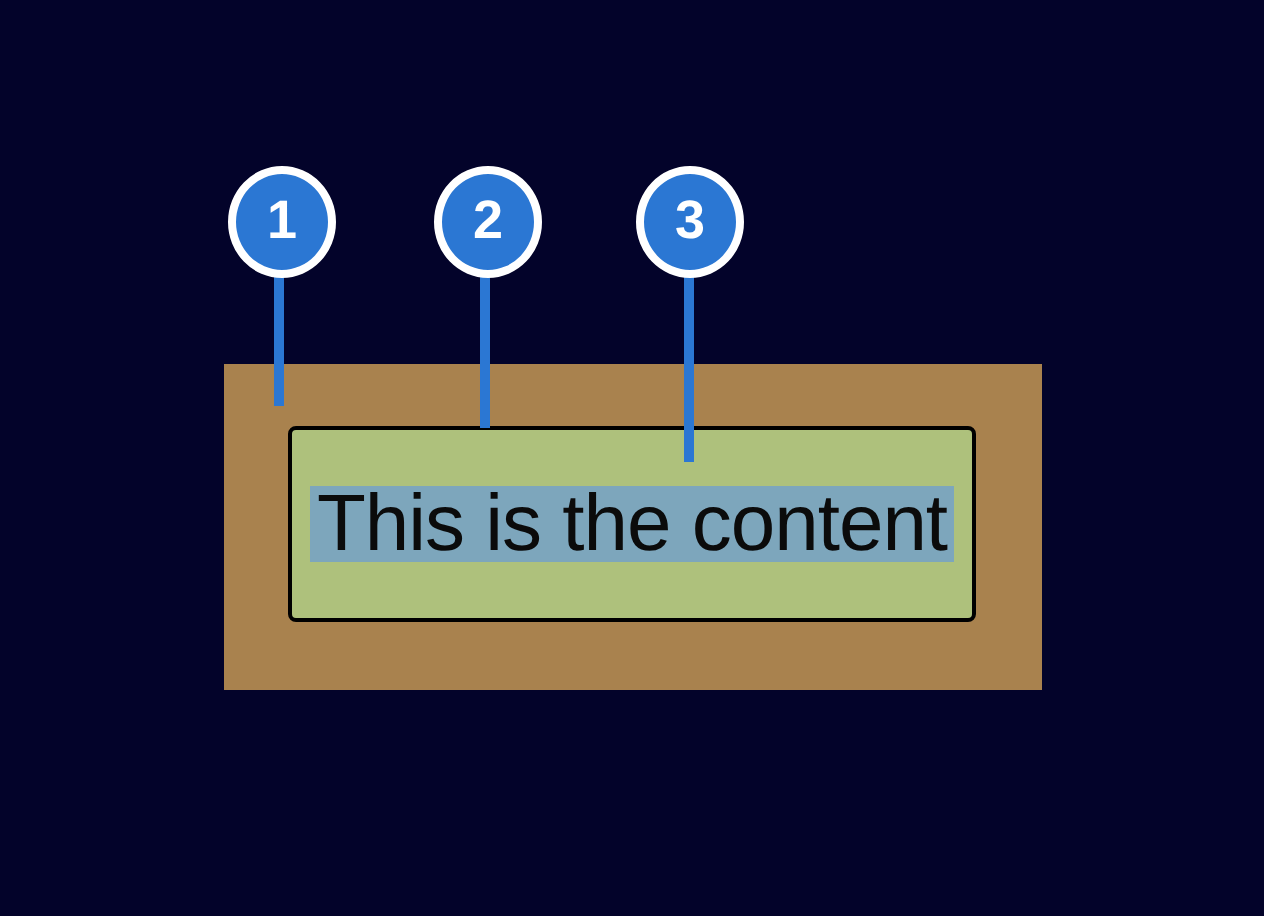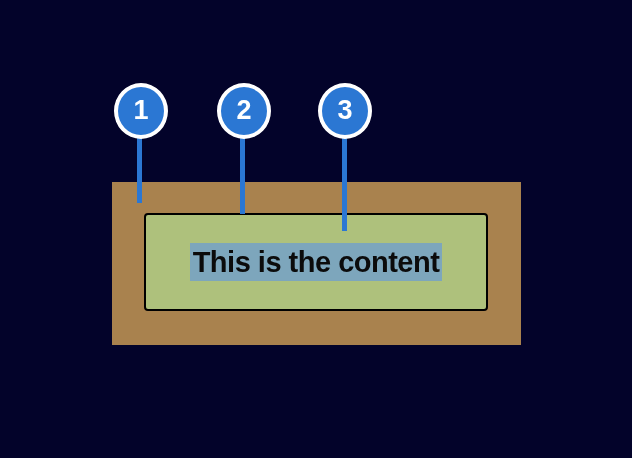--- a/index.html
+++ b/index.html
@@ -37,22 +37,22 @@
     border: 2px solid var(--box-border, #000000);
     border-radius: 4px;
     z-index: 1;
     display: flex;
     align-items: center;
     justify-content: center;
   }
   .content-highlight {
     background: var(--content-highlight, #7da6bc);
     color: var(--content-text-color, #0b0b0b);
-    font-size: 29px;
-    font-weight: bold;
+    font-size: 40px;
+    font-weight: normal;
     line-height: 38px;
     padding: 0 3px;
     white-space: nowrap;
     letter-spacing: -0.5px;
   }
 
   
   .leader-line {
     position: absolute;
     width: 5px;

